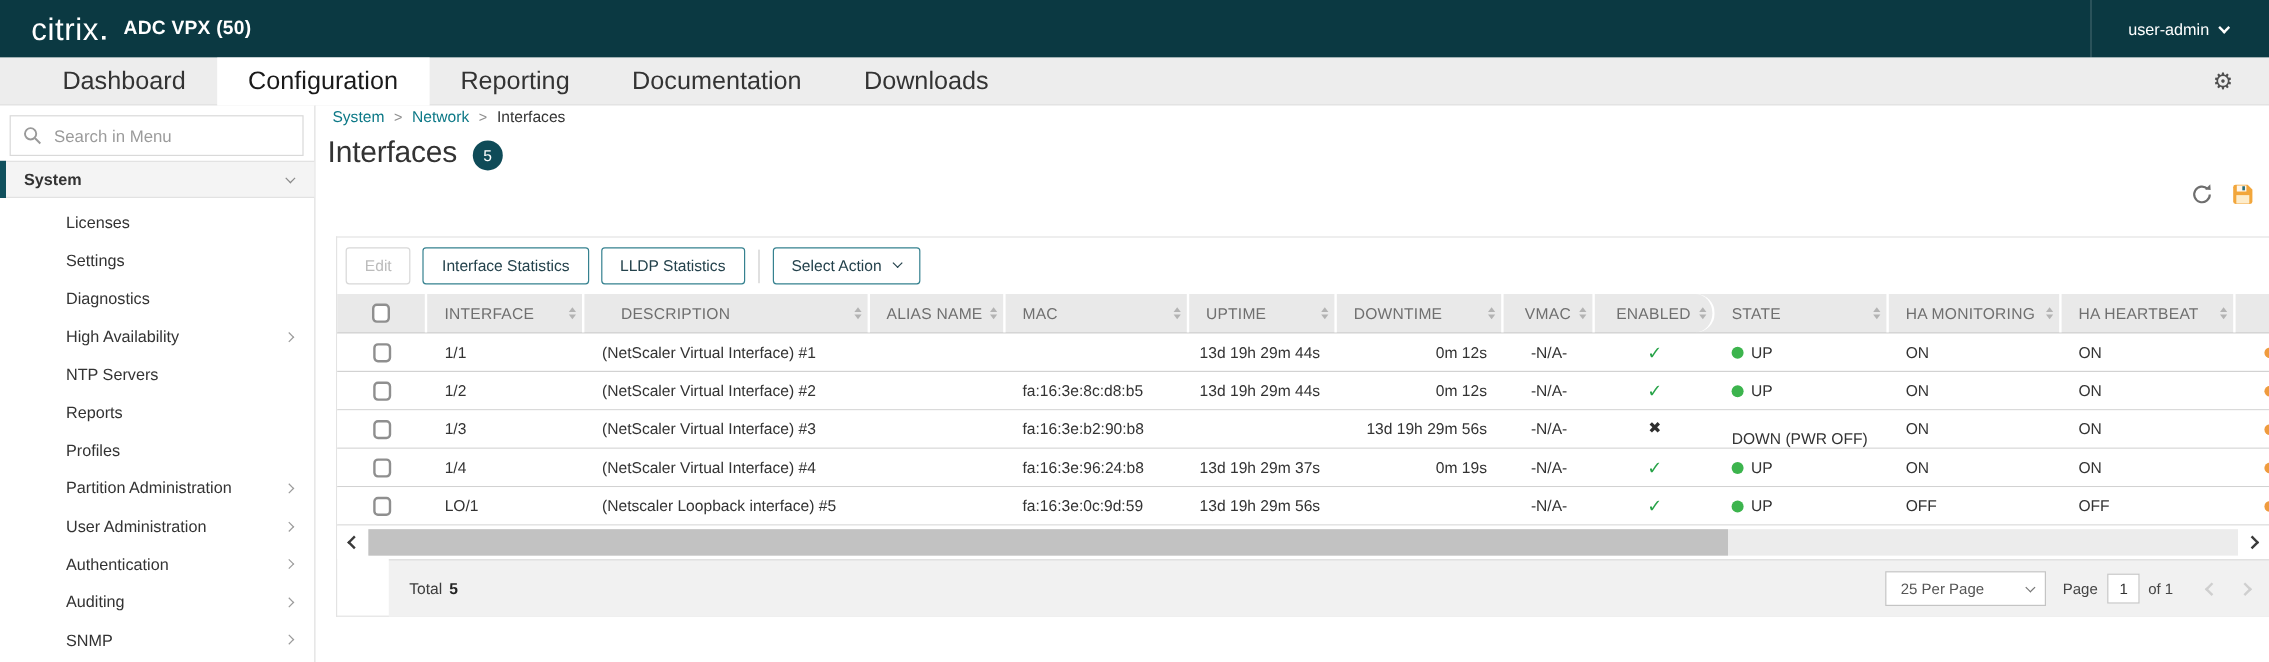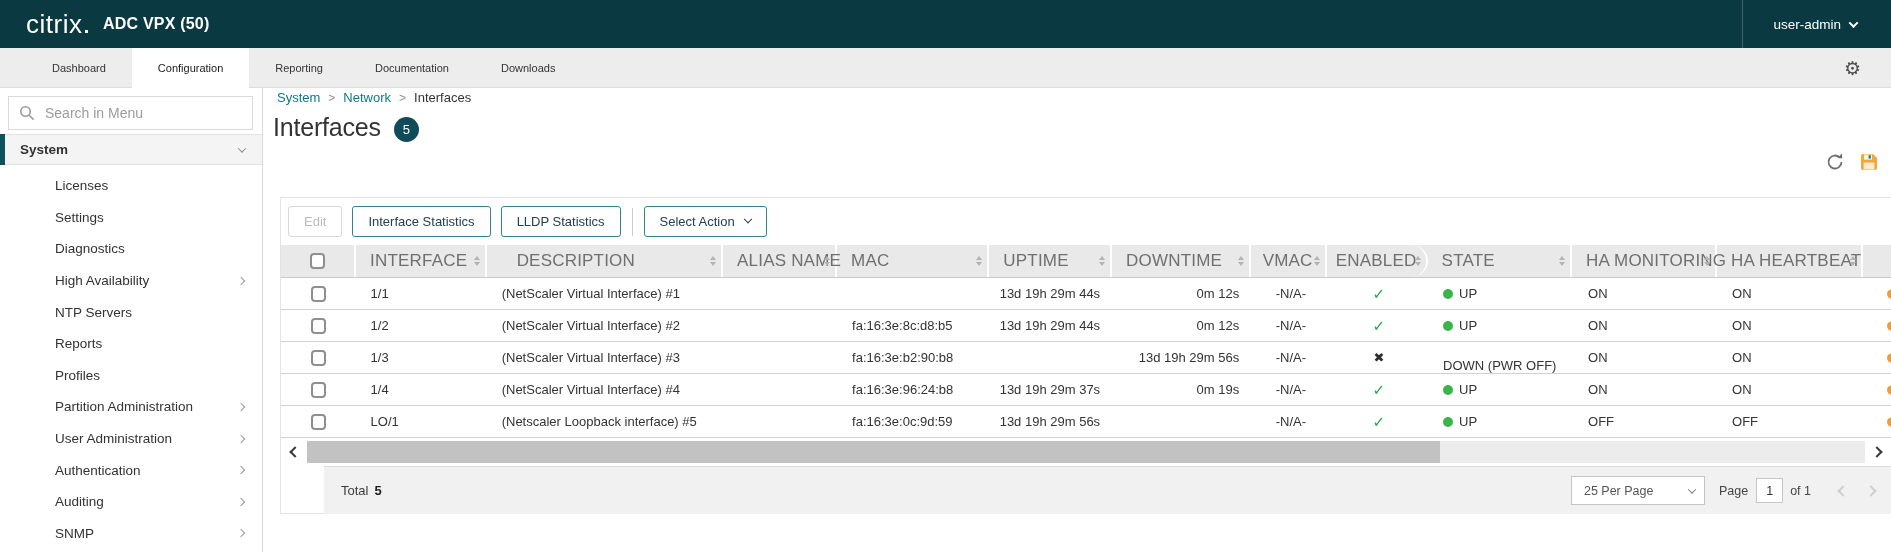--- a/index.html
+++ b/index.html
@@ -20,21 +20,21 @@
 
   
   .chev{display:inline-block;width:7px;height:7px;border-right:2px solid currentColor;border-bottom:2px solid currentColor;}
   .chev.down{transform:rotate(45deg) translate(-1px,-1px);}
   .chev.left{transform:rotate(135deg);}
   .chev.right{transform:rotate(-45deg);}
 
   
   .tabbar{position:absolute;left:0;top:48px;width:100%;height:40px;background:#ededed;border-bottom:1px solid #dcdcdc;}
   .tabs{position:absolute;left:26px;top:0;height:40px;display:flex;}
-  .tab{height:40px;line-height:40px;padding:0 26px;font-size:11px;color:#333;cursor:pointer;}
+  .tab{height:40px;line-height:40px;padding:0 26px;font-size:21px;color:#333;cursor:pointer;}
   .tab.active{background:#fff;color:#1a1a1a;}
   .gear{position:absolute;right:30px;top:0;height:40px;line-height:42px;font-size:19px;color:#4f4f4f;cursor:pointer;}
   .gear::before{content:"\2699";}
 
   
   .sidebar{position:absolute;left:0;top:88px;width:263px;height:464px;background:#fff;border-right:1px solid #d8d8d8;}
   .search{position:absolute;left:8px;top:8px;width:245px;height:34px;border:1px solid #d9d9d9;background:#fff;
           display:flex;align-items:center;}
   .search svg{margin:0 8px 0 10px;flex:none;}
   .search input{border:none;outline:none;flex:1;font-size:14px;color:#333;font-family:inherit;background:transparent;}
@@ -67,21 +67,21 @@
   .toolbar{height:47px;display:flex;align-items:center;padding-left:7px;}
   .btn{display:inline-flex;align-items:center;height:31px;padding:0 15px;margin-right:10px;
        border:1px solid #35818f;border-radius:3px;background:#fff;color:#24424c;font-size:13px;cursor:pointer;white-space:nowrap;}
   .btn.disabled{border-color:#d8d8d8;color:#bcbcbc;cursor:default;}
   .btn .chev{margin-left:10px;width:6px;height:6px;border-width:1.5px;transform:rotate(45deg) translate(-2px,-2px);}
   .tb-sep{width:1px;height:28px;background:#cccccc;margin:0 11px 0 1px;}
 
   
   .thead{display:flex;height:33px;background:#e9e9e9;border-bottom:1px solid #c9c9c9;}
   .th{display:flex;align-items:center;padding:0 14px;position:relative;border-right:2px solid #fff;
-      color:#6f6f6f;font-size:17px;letter-spacing:.2px;white-space:nowrap;cursor:pointer;}
+      color:#6f6f6f;font-size:13px;letter-spacing:.2px;white-space:nowrap;cursor:pointer;}
   .th.center{justify-content:center;}
   .th.filler,.td.filler{flex:1;border-right:none;}
   .col-check{width:76px;justify-content:center;padding:0;}
   .checkbox{width:15px;height:16px;border:2px solid #8f8f8f;border-radius:4px;background:#fff;cursor:pointer;}
   .sort{position:absolute;right:5px;top:50%;transform:translateY(-50%);}
   .tri{width:0;height:0;border-left:3.5px solid transparent;border-right:3.5px solid transparent;display:block;}
   .tri.up{border-bottom:4.5px solid #b3b3b3;margin-bottom:2px;}
   .tri.dn{border-top:4.5px solid #b3b3b3;}
   .tr{display:flex;height:32px;border-bottom:1px solid #d2d2d2;position:relative;background:#fff;}
   .td{display:flex;align-items:center;padding:0 14px;font-size:13px;color:#333;white-space:nowrap;overflow:hidden;}

